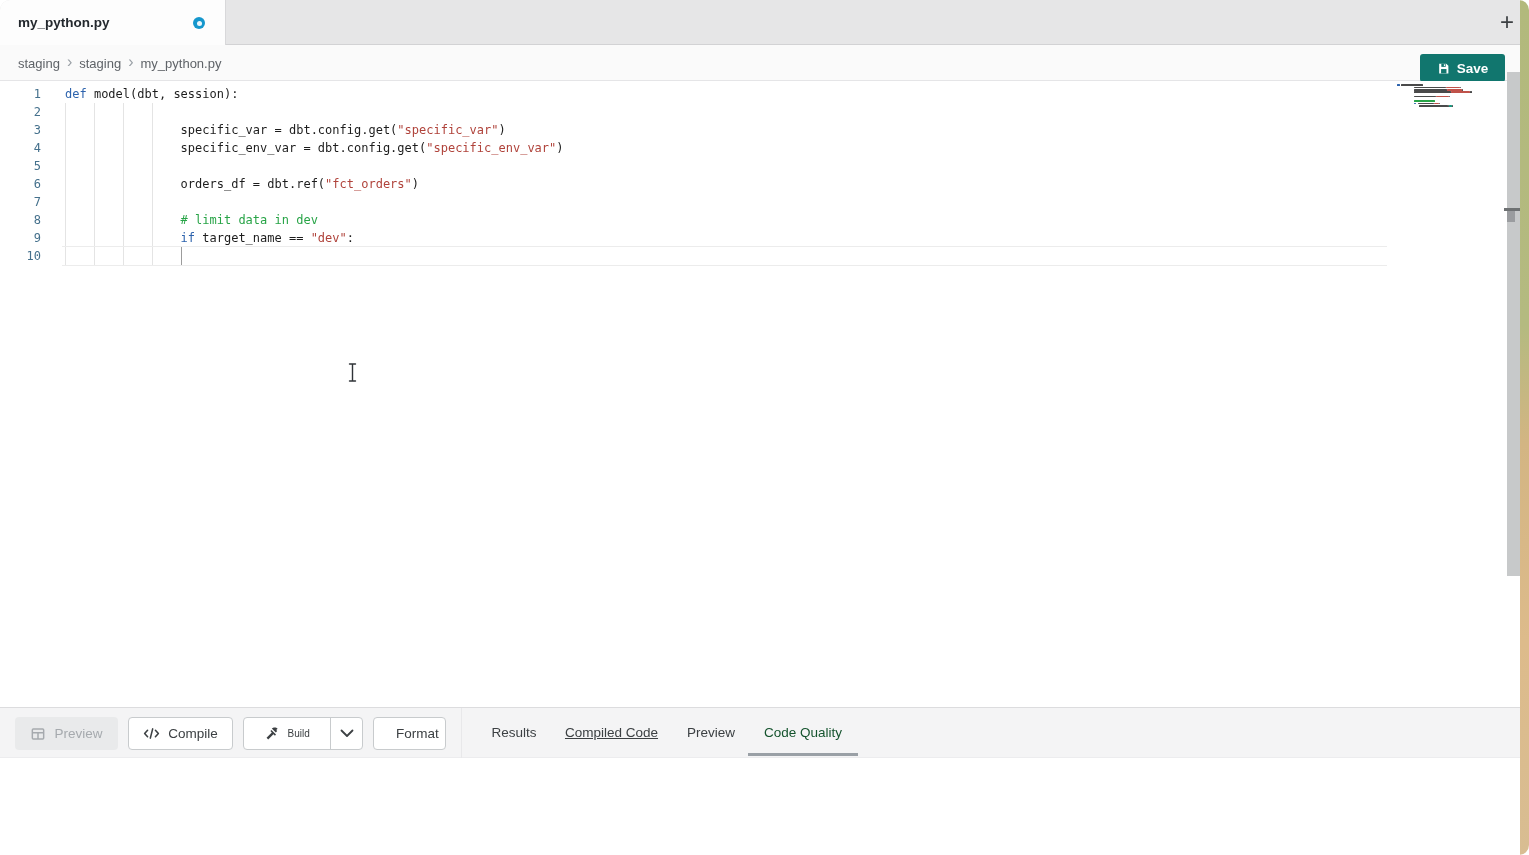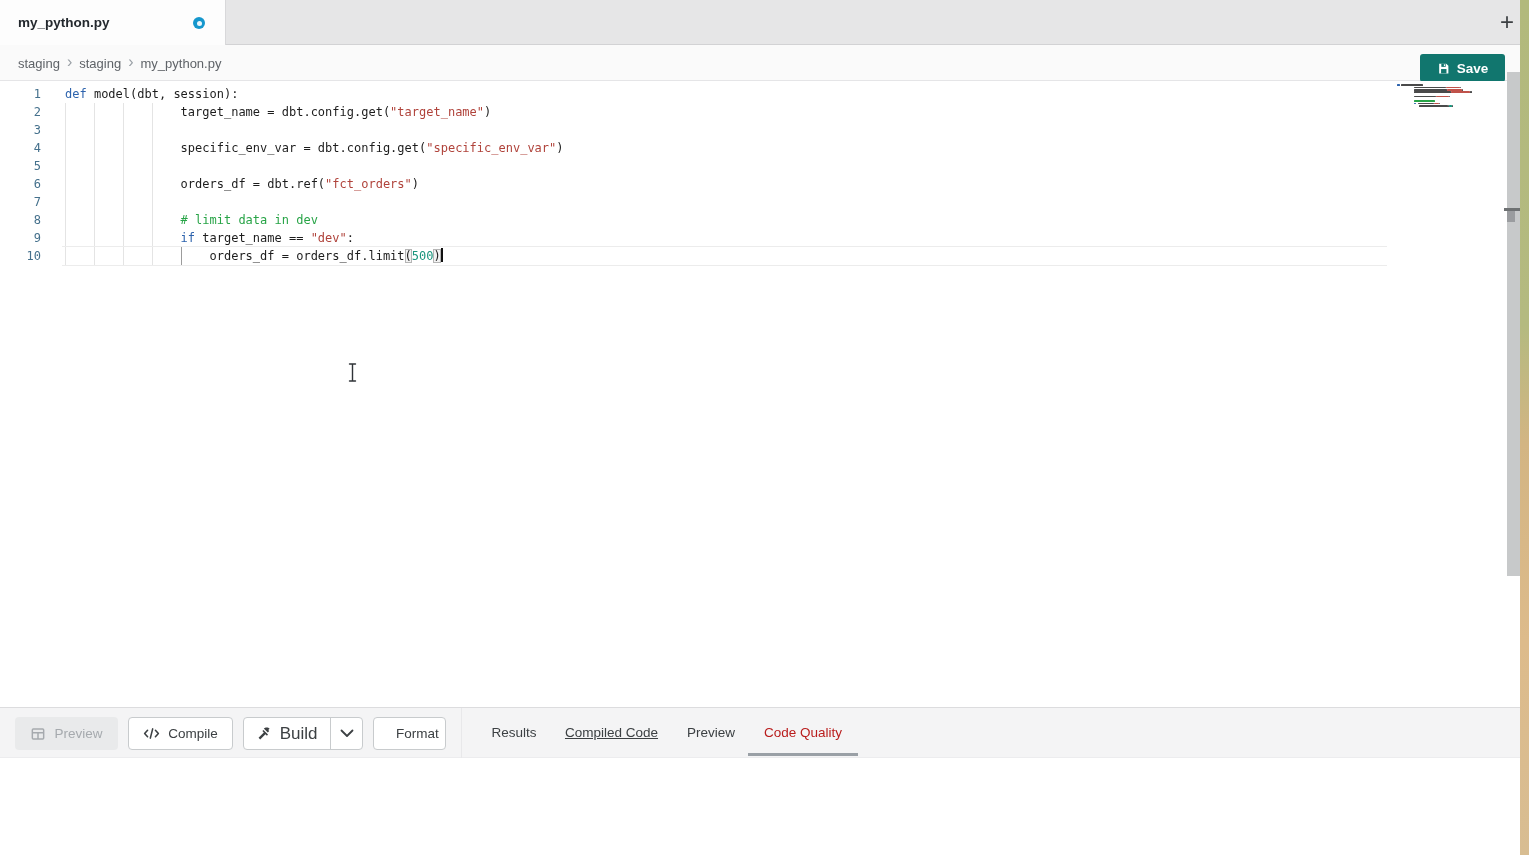--- a/index.html
+++ b/index.html
@@ -1,18 +1,18 @@
 <!DOCTYPE html>
 <html><head>
 <meta charset="utf-8">
 <style>
   * { margin:0; padding:0; box-sizing:border-box; }
   html,body { background:#fff; }
   .stage { position:relative; width:1529px; height:855px; overflow:hidden;
-           font-family:"Liberation Sans", sans-serif; background:#ffffff; }
+           font-family:"Liberation Sans", sans-serif; background:#ffffff;border-radius:10px; }
 
   
   .wallpaper { position:absolute; right:0; top:0; width:9px; height:100%;
     background:linear-gradient(180deg,#b2b97c 0%,#b4ba80 38%,#d3b583 52%,#ddbb8b 75%,#d8bd92 100%); }
 
   .app { position:absolute; left:0; top:0; width:1520px; height:855px; background:#fff; }
 
   
   .tabbar { position:absolute; left:0; top:0; width:1520px; height:45px; background:#e6e6e7; }
   .tabbar::after { content:""; position:absolute; left:226px; right:0; bottom:0; height:1px; background:#d2d2d4; }
@@ -76,32 +76,32 @@
   .band { position:absolute; left:0; top:707px; width:1520px; height:51px; background:#f4f4f5;
     border-top:1px solid #dcdcde; border-bottom:1px solid #ececee; }
   .btn { position:absolute; top:9px; height:33px; border-radius:4px; display:flex; align-items:center;
     justify-content:center; gap:8px; font-size:13.5px; color:#3c4043; background:#fff;
     border:1px solid #c8cbcd; cursor:pointer; }
   .btn-preview { left:15px; width:103px; background:#e9eaeb; border:none; color:#a6aaae; cursor:default; }
   .btn-compile { left:128px; width:105px; }
   .build-group { position:absolute; left:243px; top:9px; width:120px; height:33px; border:1px solid #c8cbcd;
     border-radius:4px; background:#fff; display:flex; }
   .build-main { width:87px; display:flex; align-items:center; justify-content:center; gap:8px;
-    font-size:17px; color:#3c4043; cursor:pointer; }
+    font-size:10px; color:#3c4043; cursor:pointer; }
   .build-caret { width:32px; border-left:1px solid #c8cbcd; display:flex; align-items:center;
     justify-content:center; cursor:pointer; }
   .btn-format { left:373px; width:73px;padding-left:16px; }
   .band-divider { position:absolute; left:461px; top:0; height:50px; width:1px; background:#e8e8ea; }
 
   .pane-tab { position:absolute; top:0; height:48px; display:flex; align-items:center; justify-content:center;
     font-size:13.5px; color:#3c4043; cursor:pointer; }
   .pt-0 { left:484px; width:60px; }
   .pt-1 { left:560px; width:103px;text-decoration:underline; }
   .pt-2 { left:680px; width:62px; }
-  .pt-3 { left:758px; width:90px; color:#b91c1c; }
+  .pt-3 { left:758px; width:90px; color:#14532d; }
   .tab-underline { position:absolute; left:748px; top:45px; width:110px; height:3px; background:#9aa0a6; }
 
   
   .bottom-pane { position:absolute; left:0; top:758px; width:1520px; height:97px; background:#fff; }
 </style>
 </head>
 <body>
 
 <div class="stage">
   <div class="app">
@@ -142,24 +142,24 @@
       <div class="indent-guide ig-3"></div>
       <div class="indent-guide-active"></div>
       <div class="active-line-box"></div>
       <div class="code-lines">
           <div class="code-line">
             <div class="ln">1</div>
             <div class="ltext"><span class="tk-k">def</span><span class="tk-p"> model(dbt, session):</span></div>
           </div>
           <div class="code-line">
             <div class="ln">2</div>
-            <div class="ltext"><span class="tk-p">                target_name = dbt.config.get(</span><span class="tk-s">"target_name"</span><span class="tk-p">)</span></div>
           </div>
           <div class="code-line">
             <div class="ln">3</div>
+            <div class="ltext"><span class="tk-p">                specific_var = dbt.config.get(</span><span class="tk-s">"specific_var"</span><span class="tk-p">)</span></div>
           </div>
           <div class="code-line">
             <div class="ln">4</div>
             <div class="ltext"><span class="tk-p">                specific_env_var = dbt.config.get(</span><span class="tk-s">"specific_env_var"</span><span class="tk-p">)</span></div>
           </div>
           <div class="code-line">
             <div class="ln">5</div>
             <div class="ltext"></div>
           </div>
           <div class="code-line">
@@ -173,21 +173,20 @@
           <div class="code-line">
             <div class="ln">8</div>
             <div class="ltext"><span class="tk-c">                # limit data in dev</span></div>
           </div>
           <div class="code-line">
             <div class="ln">9</div>
             <div class="ltext"><span class="tk-p">                </span><span class="tk-k">if</span><span class="tk-p"> target_name == </span><span class="tk-s">"dev"</span><span class="tk-p">:</span></div>
           </div>
           <div class="code-line">
             <div class="ln">10</div>
-            <div class="ltext"><span class="tk-p">                    orders_df = orders_df.limit</span><span class="tk-m">(</span><span class="tk-n">500</span><span class="tk-m">)</span><span class="caret"></span></div>
           </div>
         </div>
       <div class="minimap">
           <div class="mm-line">
             <span class="mm-bar mm-k" style="width: 3.24px; flex: 0 0 auto;"></span>
             <span style="width: 1.08px; flex: 0 0 auto;"></span>
             <span class="mm-bar mm-p" style="width: 21.6px; flex: 0 0 auto;"></span>
           </div>
           <div class="mm-line">
             <span style="width: 17.28px; flex: 0 0 auto;"></span>

